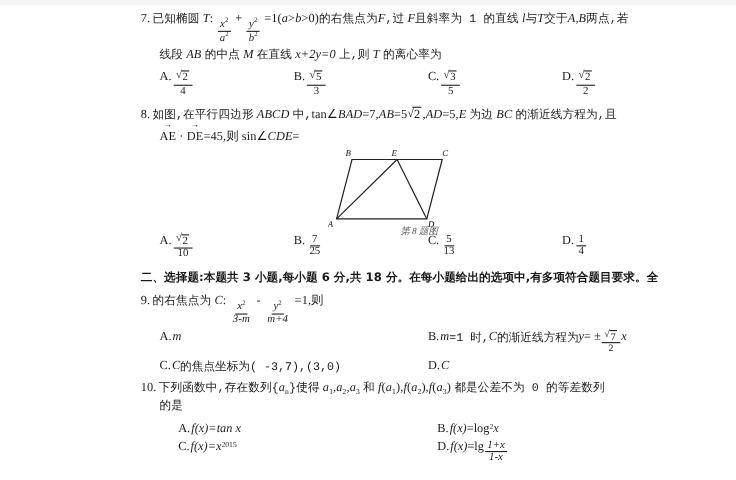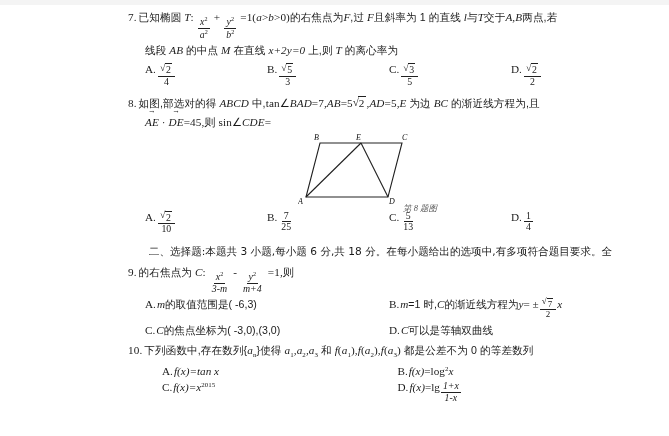--- a/index.html
+++ b/index.html
@@ -42,21 +42,21 @@
     line-height: 1.65;
     letter-spacing: 0.1px;
   }
   .qnum {
     flex: 0 0 auto;
     padding-right: 2px;
     font-family: "Liberation Serif", serif;
   }
   .qbody { flex: 1 1 auto; }
   .indent { padding-left: 17px; justify-content: center; }
-  .cn { font-family: Liberation Sans, sans-serif; font-size: 10.6px; }
+  .cn { font-family: Liberation Mono, monospace; font-size: 10.6px; }
   .mi { font-style: italic; font-family: "Liberation Serif", serif; }
   .mn { font-family: "Liberation Serif", serif; font-style: normal; }
   .op { font-family: "Liberation Serif", serif; font-style: normal; }
 
   
   .frac {
     display: inline-flex;
     flex-direction: column;
     align-items: center;
     vertical-align: -0.48em;
@@ -83,21 +83,21 @@
   }
   .sqrt > span {
     border-top: 1px solid #222;
     padding: 0 1px;
     display: inline-block;
     line-height: 1.12;
   }
   sup.exn { font-size: 0.62em; vertical-align: super; font-style: normal; }
   sub.sb { font-size: 0.62em; vertical-align: sub; font-style: normal; }
 
-  .vec { position: relative; display: inline-block; font-style: italic; padding-top: 1px;}
+  .vec { position: relative; display: inline-block; padding-top: 1px;}
   .vec::after {
     content: "\2192";
     position: absolute;
     left: 0; right: 0;
     top: -0.72em;
     font-size: 0.68em;
     font-style: normal;
     text-align: center;
     line-height: 1;
   }
@@ -110,45 +110,43 @@
     align-items: flex-start;
   }
   .opt4 > .option { width: 133px; }
   .opt2 > .option { width: 280px; }
   .option { display: flex; align-items: flex-start; }
   .olabel { padding-right: 1px; }
 
   .section-head {
     font-size: 11.2px;
     line-height: 1.7;
-    font-weight: normal;
+    font-weight: bold;
     font-family: "DejaVu Sans", "Liberation Sans", sans-serif;
     font-size: 10.6px;
-    text-align: center;
   }
   .section-head .cont { padding-left: 17px; display: block; }
 
   .fig-wrap {
     position: relative;
     height: 78px;
     margin-top: 1px;
   }
   .figure {
     position: absolute;
     left: 170px;
     top: 0;
   }
   .fig-caption {
     position: absolute;
     left: 236px;
     top: 70px;
     font-size: 8.5px;
     font-style: italic;
     color: #555;
-    margin-left: 39px;
   }
   .row-gap-s { height: 3px; }
   .row-gap-m { height: 7px; }
 </style>
 </head>
 <body>
 
 <div class="page">
   <div class="scan-top"></div>
 
@@ -217,21 +215,21 @@
           <span class="den mn">2</span>
         </span>
       </div>
     </div>
 
     <div class="row-gap-m"></div>
 
     <div class="qline">
       <span class="qnum">8.</span>
       <span class="qbody">
-        <span class="cn">如图,部选对的得</span>
+        <span class="cn">如图,在平行四边形</span>
         <span class="mi">ABCD</span>
         <span class="cn">中,</span><span class="op">tan∠</span><span class="mi">BAD</span><span class="op">=7,</span><span class="mi">AB</span><span class="op">=5</span><span class="sqrt"><span class="mn">2</span></span><span class="op">,</span><span class="mi">AD</span><span class="op">=5,</span><span class="mi">E</span>
         <span class="cn">为边</span>
         <span class="mi">BC</span>
         <span class="cn">的渐近线方程为,且</span>
       </span>
     </div>
 
     <div class="qline indent">
       <span class="qbody">
@@ -313,21 +311,20 @@
           <span class="den mi">m+4</span>
         </span>
         <span class="op">=1,则</span>
       </span>
     </div>
 
     <div class="options opt2">
       <div class="option">
         <span class="olabel">A.</span>
         <span class="mi">m</span>
-        <span class="cn"> 的取值范围是( -6,3)</span>
       </div>
       <div class="option">
         <span class="olabel">B.</span>
         <span class="mi">m</span>
           <span class="cn">=1 时,</span>
           <span class="mi">C</span>
           <span class="cn"> 的渐近线方程为</span>
         <span class="mi">y</span>
           <span class="op">= ±</span>
           <span class="frac small">
@@ -335,41 +332,43 @@
           <span class="den mn">2</span>
         </span>
           <span class="mi">x</span>
       </div>
     </div>
 
     <div class="options opt2">
       <div class="option">
         <span class="olabel">C.</span>
         <span class="mi">C</span>
-        <span class="cn"> 的焦点坐标为( -3,0),(3,0)</span>
+        <span class="cn"> 的焦点坐标为( -3,7),(3,0)</span>
       </div>
       <div class="option">
         <span class="olabel">D.</span>
         <span class="mi">C</span>
-        <span class="cn"> 可以是等轴双曲线</span>
       </div>
     </div>
 
     <div class="row-gap-s"></div>
 
     <div class="qline">
       <span class="qnum">10.</span>
       <span class="qbody">
         <span class="cn">下列函数中,存在数列{</span><span class="mi">a</span><sub class="sb">n</sub><span class="cn">}使得</span>
         <span class="mi">a</span><sub class="sb">1</sub><span class="op">,</span><span class="mi">a</span><sub class="sb">2</sub><span class="op">,</span><span class="mi">a</span><sub class="sb">3</sub>
         <span class="cn">和</span>
         <span class="mi">f</span><span class="op">(</span><span class="mi">a</span><sub class="sb">1</sub><span class="op">)</span><span class="op">,</span><span class="mi">f</span><span class="op">(</span><span class="mi">a</span><sub class="sb">2</sub><span class="op">)</span><span class="op">,</span><span class="mi">f</span><span class="op">(</span><span class="mi">a</span><sub class="sb">3</sub><span class="op">)</span>
         <span class="cn">都是公差不为 0 的等差数列</span>
       </span>
     </div>
+    <div class="qline indent">
+      <span class="qbody cn">的是</span>
+    </div>
 
     <div class="options opt2" style="padding-left:34px;">
       <div class="option">
         <span class="olabel">A.</span>
         <span class="mi">f(x)</span>
           <span class="mi">=tan x</span>
       </div>
       <div class="option">
         <span class="olabel">B.</span>
         <span class="mi">f(x)</span>

